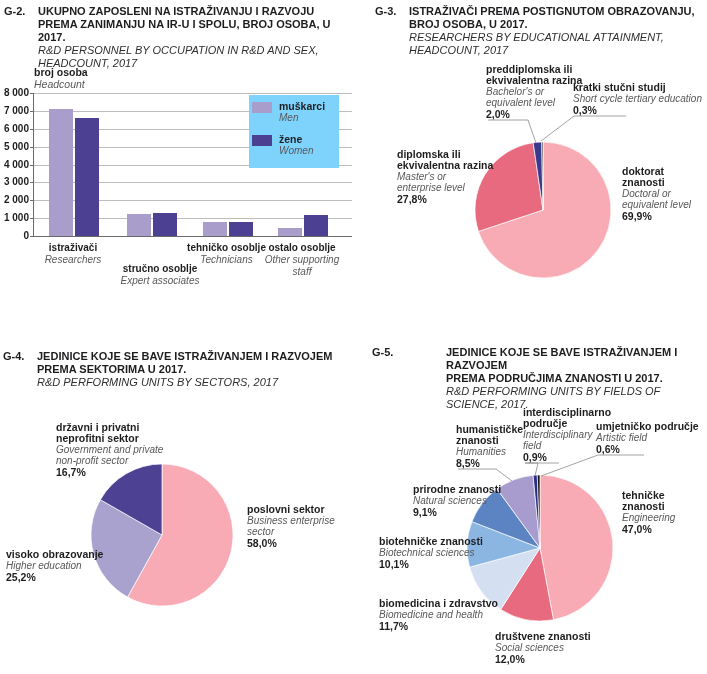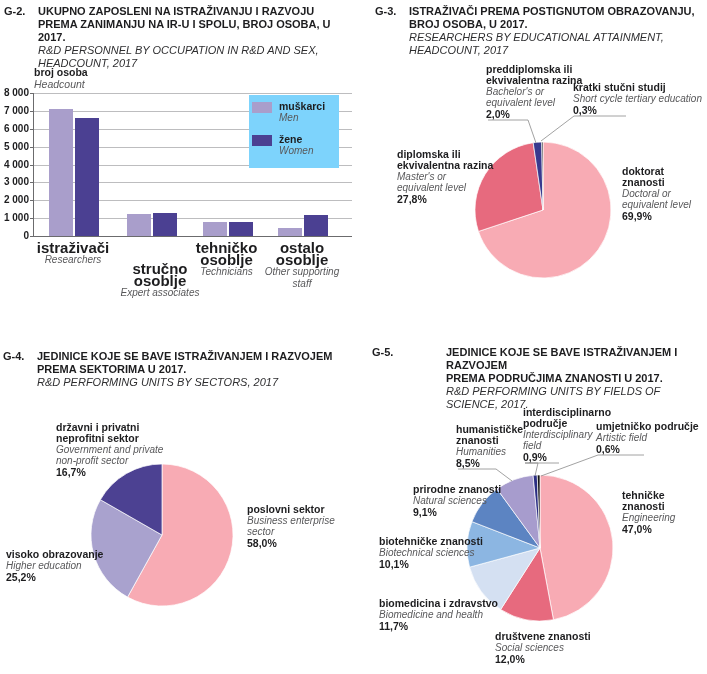--- a/index.html
+++ b/index.html
@@ -28,21 +28,21 @@
   .ytick{position:absolute;left:-37px;width:32px;text-align:right;font-size:10px;
          font-weight:bold;line-height:10px;color:#1d1d1f;}
   .ytickmark{position:absolute;left:-4px;width:4px;height:1px;background:#6b6b6d;}
   .legend{position:absolute;left:249px;top:95px;width:90px;background:#7dd3fc;padding:5px 0 2px 3px;}
   .lrow{display:flex;align-items:flex-start;margin-bottom:9px;}
   .swatch{width:20px;height:11px;flex:none;margin:2px 7px 0 0;}
   .ltxt .lg-hr{font-weight:bold;font-size:10.5px;line-height:12px;display:block;}
   .ltxt .lg-en{font-style:italic;font-size:10px;color:#58585a;line-height:12px;display:block;}
   .cats{position:absolute;left:33px;top:242px;width:319px;height:60px;}
   .cat{position:absolute;transform:translateX(-50%);width:92px;text-align:center;}
-  .cat-hr{font-weight:bold;font-size:15px;line-height:12px;}
+  .cat-hr{font-weight:bold;font-size:10px;line-height:12px;}
   .cat-en{font-style:italic;font-size:10px;color:#58585a;line-height:12px;}
 
   
   .overlay{position:absolute;left:0;top:0;}
   .plabel{position:absolute;font-size:10.5px;line-height:11px;}
   .plabel .lhr{font-weight:bold;white-space:pre-line;}
   .plabel .len{font-style:italic;color:#58585a;white-space:pre-line;font-size:10px;}
   .plabel .lpct{font-weight:bold;margin-top:1px;}
   .leader{stroke:#8a8a8a;stroke-width:0.8;fill:none;}
 </style>
@@ -158,21 +158,21 @@
     <div class="plabel" style="left:262px;top:166px;">
       <div class="lhr">doktorat znanosti</div>
       <div class="len">Doctoral or
 equivalent level</div>
       <div class="lpct">69,9%</div>
     </div>
     <div class="plabel" style="left:37px;top:149px;">
       <div class="lhr">diplomska ili
 ekvivalentna razina</div>
       <div class="len">Master's or
-equivalent level</div>
+enterprise level</div>
       <div class="lpct">27,8%</div>
     </div>
     <div class="plabel" style="left:126px;top:64px;">
       <div class="lhr">preddiplomska ili
 ekvivalentna razina</div>
       <div class="len">Bachelor's or
 equivalent level</div>
       <div class="lpct">2,0%</div>
     </div>
     <div class="plabel" style="left:213px;top:82px;">

